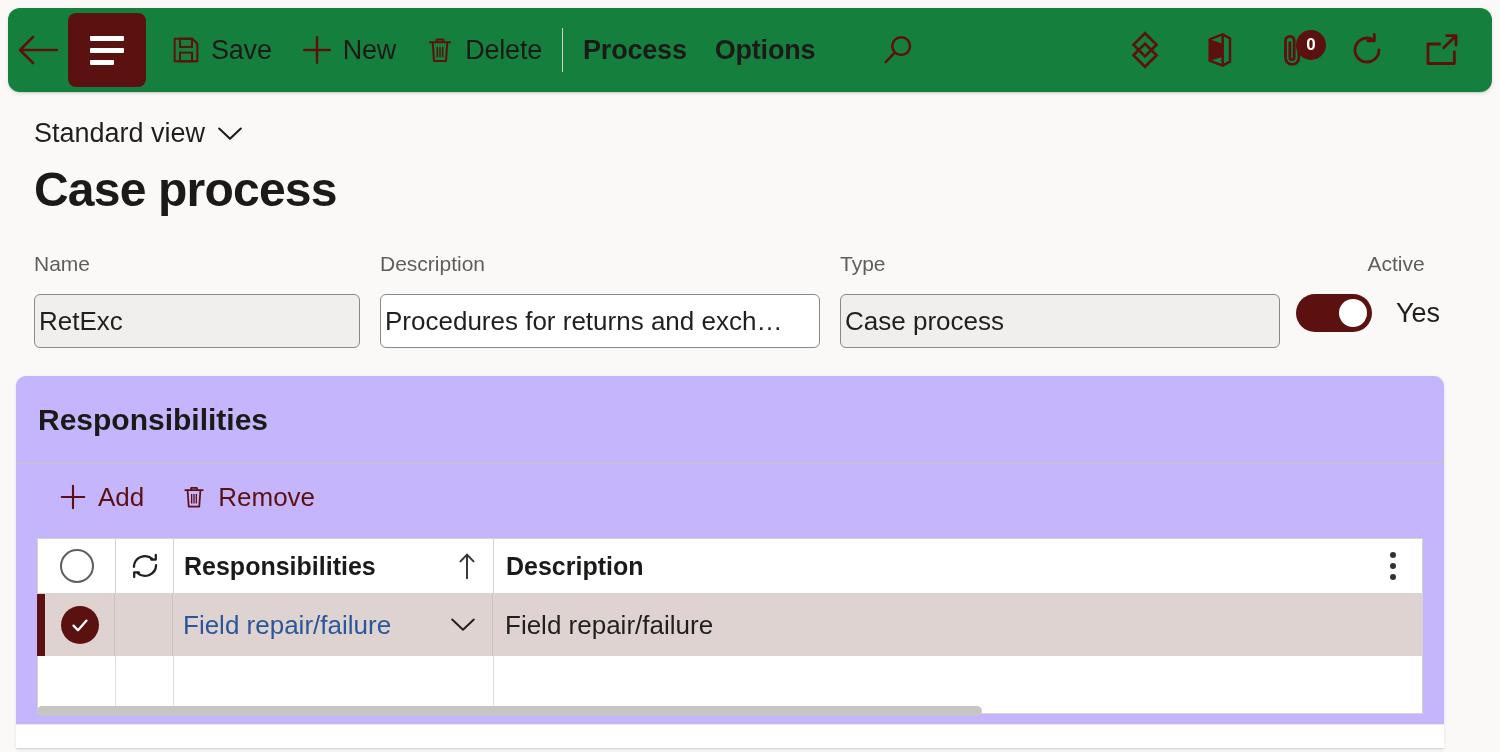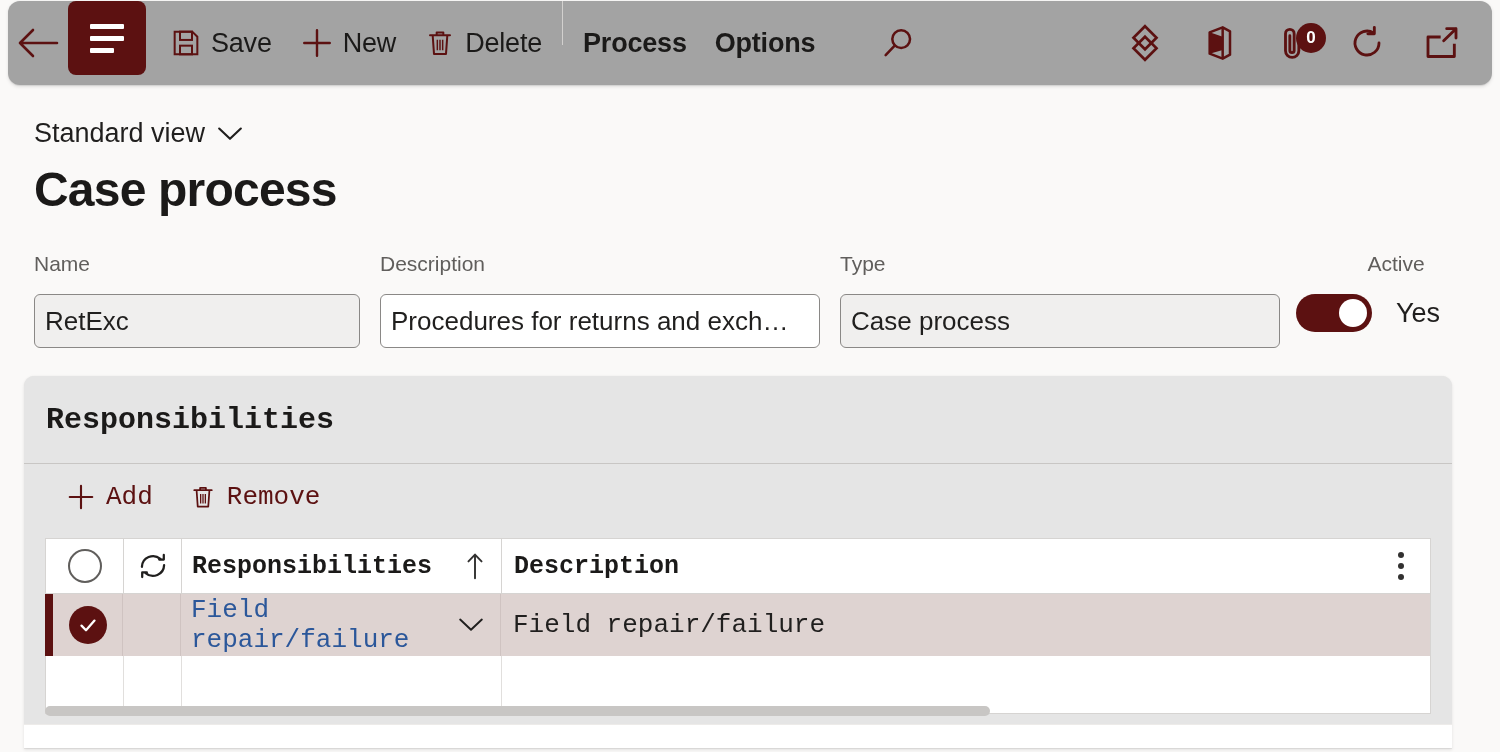--- a/index.html
+++ b/index.html
@@ -5,26 +5,26 @@
   * { box-sizing: border-box; margin: 0; padding: 0; }
   html, body {
     width: 1500px; height: 752px;
     background: #faf9f8;
     font-family: "Liberation Sans", sans-serif;
     overflow: hidden;
   }
 
   
   .cmdbar-wrap {
-    position: absolute; left: 8px; top: 1px;
+    position: absolute; left: 8px; top: 8px;
     width: 1484px; height: 84px;
-    background: #a3a3a3;
+    background: #15803d;
     border-radius: 12px;
     box-shadow: 0 1.6px 3.6px rgba(0,0,0,.10), 0 .3px .9px rgba(0,0,0,.08);
-    display: flex; 
+    display: flex; align-items: center;
   }
   .back-btn {
     width: 60px; height: 84px;
     display: flex; align-items: center; justify-content: center;
     cursor: pointer;
   }
   .hamburger {
     width: 78px; height: 74px;
     background: #5c1111;
     border-radius: 8px;
@@ -80,21 +80,21 @@
 
   
   .fields { position: absolute; left: 34px; top: 252px; width: 1430px; height: 92px; }
   .field { position: absolute; top: 0; }
   .field .flabel {
     font-size: 21px; color: #605e5c; display:block; margin-bottom: 8px;
     height: 26px;
   }
   .field .finput {
     height: 54px; border: 1px solid #8a8886; border-radius: 6px;
-    display: flex; align-items: center; padding: 0 10px;
+    display: flex; align-items: center; padding: 0 4px;
     font-size: 26px; color: #201f1e; margin-top: 16px;
   }
   .finput.readonly { background: #f0efee; }
   .finput.editable { background: #ffffff; }
 
   .f-name { left: 0; width: 326px; }
   .f-desc { left: 346px; width: 440px; }
   .f-type { left: 806px; width: 440px; }
   .f-active { left: 1262px; width: 200px; text-align: center; }
 
@@ -105,27 +105,26 @@
     flex: 0 0 auto;
   }
   .toggle .knob {
     position:absolute; right: 5px; top: 5px;
     width: 28px; height: 28px; border-radius: 14px; background:#fff;
   }
   .toggle-text { font-size: 27px; color: #201f1e; }
 
   
   .card {
-    position: absolute; left: 24px; top: 376px;
+    position: absolute; left: 16px; top: 376px;
     width: 1428px; height: 372px;
-    background: #e5e5e5;
+    background: #c4b5fd;
     border-radius: 10px 10px 0 0;
     box-shadow: 0 1.6px 3.6px rgba(0,0,0,.09), 0 .3px .9px rgba(0,0,0,.07);
     overflow: hidden;
-    font-family: Liberation Mono, monospace;
   }
   .card-header {
     height: 88px; display:flex; align-items:center;
     padding-left: 22px; border-bottom: 1px solid #c8c6c4;
   }
   .card-header .ctitle { font-size: 30px; font-weight: bold; color:#1b1a19; }
 
   .grid-toolbar {
     height: 66px; display:flex; align-items:center; gap: 8px;
     padding-left: 28px;

